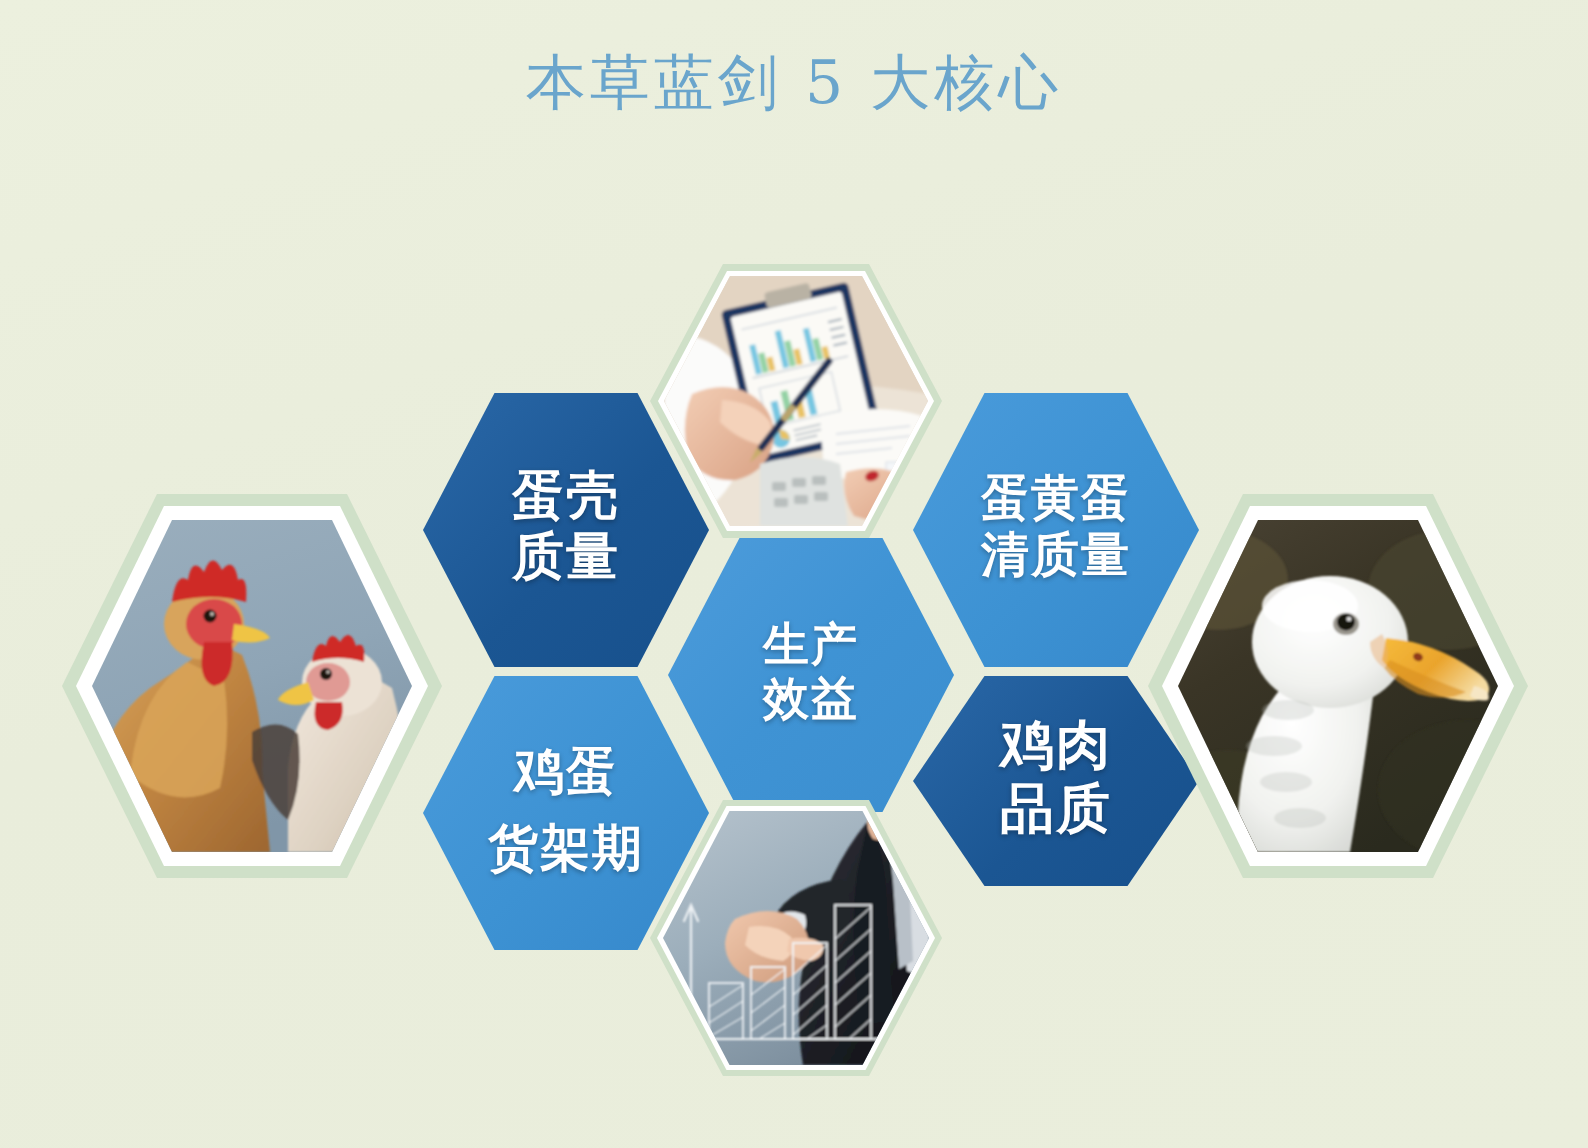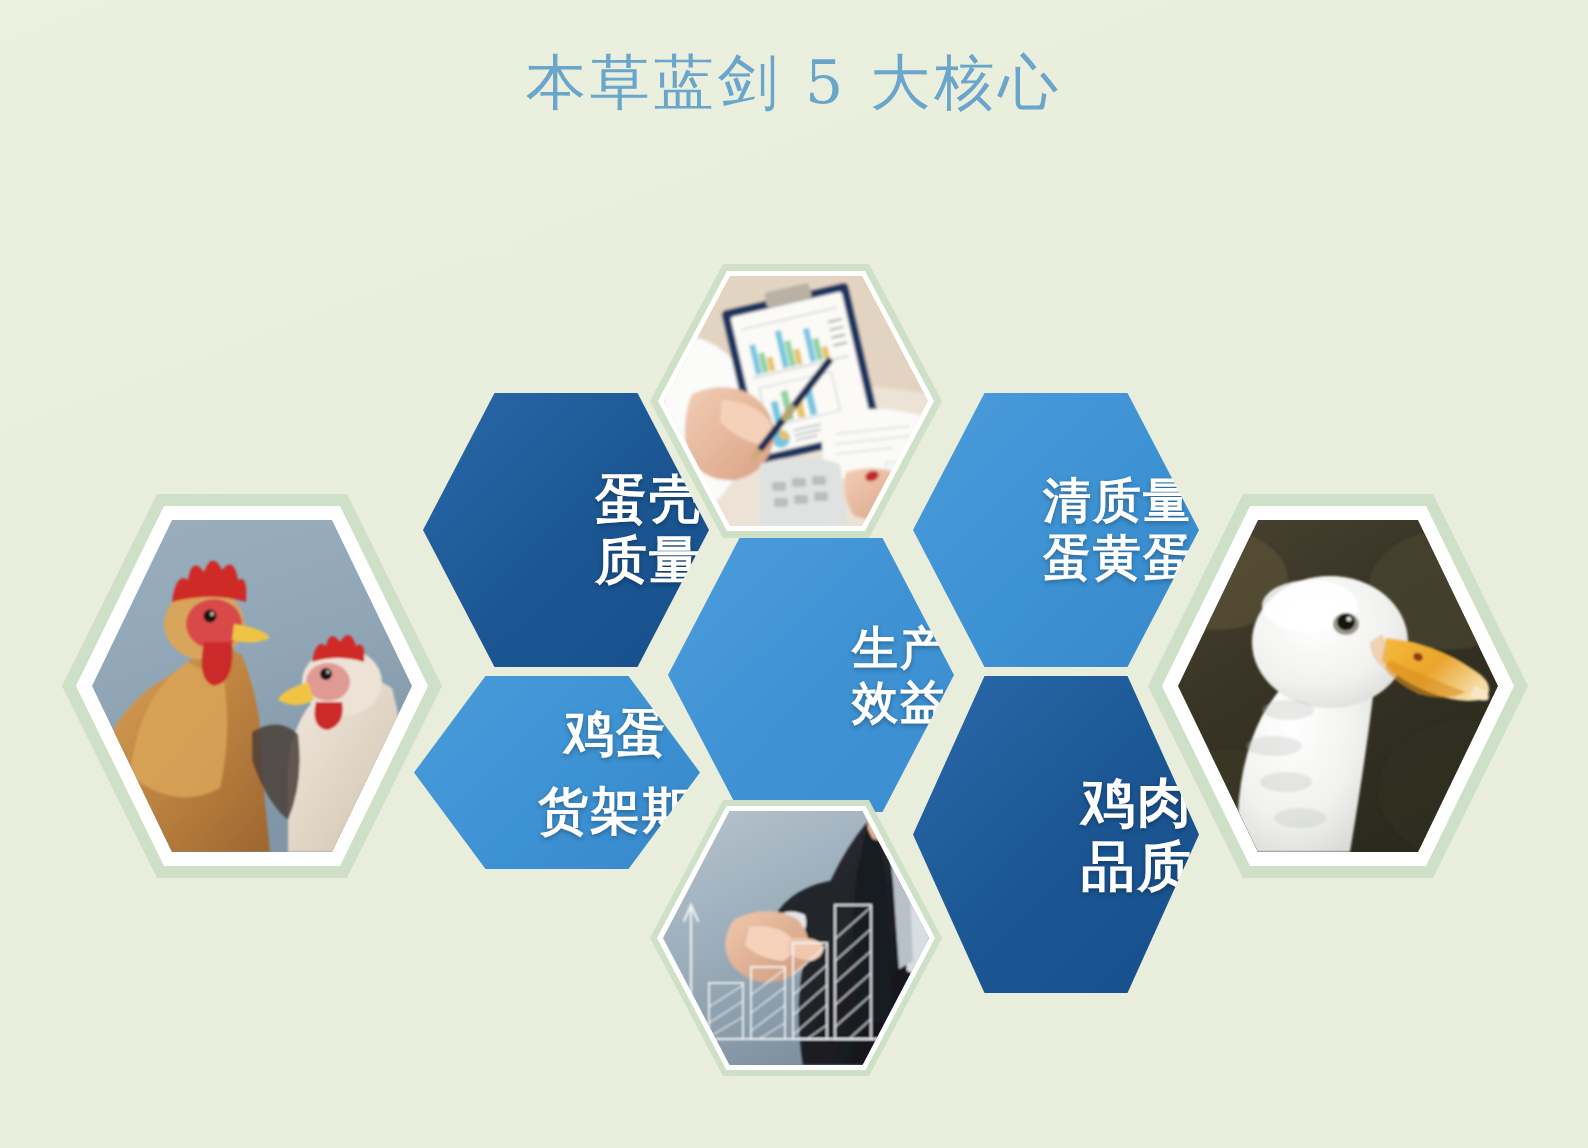--- a/index.html
+++ b/index.html
@@ -51,29 +51,29 @@
   .hex {
     position: absolute;
     -webkit-clip-path: polygon(25% 0%, 75% 0%, 100% 50%, 75% 100%, 25% 100%, 0% 50%);
     clip-path: polygon(25% 0%, 75% 0%, 100% 50%, 75% 100%, 25% 100%, 0% 50%);
   }
 
   
   .hex-label {
     display: flex;
     align-items: center;
-    justify-content: flex-end;
+    justify-content: center;
     text-align: center;
     color: #ffffff;
     font-size: 52px;
     font-weight: 700;
     line-height: 1.18;
     letter-spacing: 2px;
     text-shadow: 0 2px 5px rgba(0,0,0,0.30);
-    font-family: Liberation Sans, sans-serif;
+    font-family: Liberation Mono, monospace;
   }
   .hex-label .lbl { padding: 0 6px; }
 
   .tone-dark   { background: linear-gradient(135deg,#2a68a8 0%, #1b5693 55%, #17508c 100%); }
   .tone-mid    { background: linear-gradient(135deg,#4a9bdb 0%, #3d92d3 55%, #3688cb 100%); }
   .tone-center { background: linear-gradient(135deg,#4d9cdb 0%, #3f93d4 50%, #3b8ecf 100%); }
 
   
   .hex-photo-frame {
     background: #cfe0c8;
@@ -276,40 +276,40 @@
 
   <div class="hex hex-label tone-dark shadowed" style="left:423px; top:393px; width:286px; height:274px;">
     <div class="lbl">
       <div>蛋壳</div>
       <div>质量</div>
     </div>
   </div>
 
   <div class="hex hex-label tone-mid shadowed" style="left:913px; top:393px; width:286px; height:274px; font-size:48px;">
     <div class="lbl">
+      <div>蛋黄蛋</div>
       <div>清质量</div>
-      <div>蛋黄蛋</div>
     </div>
   </div>
 
   <div class="hex hex-label tone-center shadowed" style="left:668px; top:538px; width:286px; height:274px; font-size:46px;">
     <div class="lbl">
       <div>生产</div>
       <div>效益</div>
     </div>
   </div>
 
-  <div class="hex hex-label tone-mid shadowed" style="left:414px; top:676px; width:286px; height:193px; font-size:50px; line-height:1.55;">
+  <div class="hex hex-label tone-mid shadowed" style="left:423px; top:676px; width:286px; height:274px; font-size:50px; line-height:1.55;">
     <div class="lbl">
       <div>鸡蛋</div>
       <div>货架期</div>
     </div>
   </div>
 
-  <div class="hex hex-label tone-dark shadowed" style="left:913px; top:676px; width:286px; height:317px; font-size:54px;">
+  <div class="hex hex-label tone-dark shadowed" style="left:913px; top:676px; width:286px; height:210px; font-size:54px;">
     <div class="lbl">
       <div>鸡肉</div>
       <div>品质</div>
     </div>
   </div>
 
   <div class="hex hex-photo-frame" style="left:650px; top:800px; width:292px; height:276px;">
   </div>
   <div class="hex-photo-white" style="left:657px; top:806px; width:278px; height:264px;"></div>
   <div class="hex-photo-img" style="left:663px; top:811px; width:266px; height:254px;">

